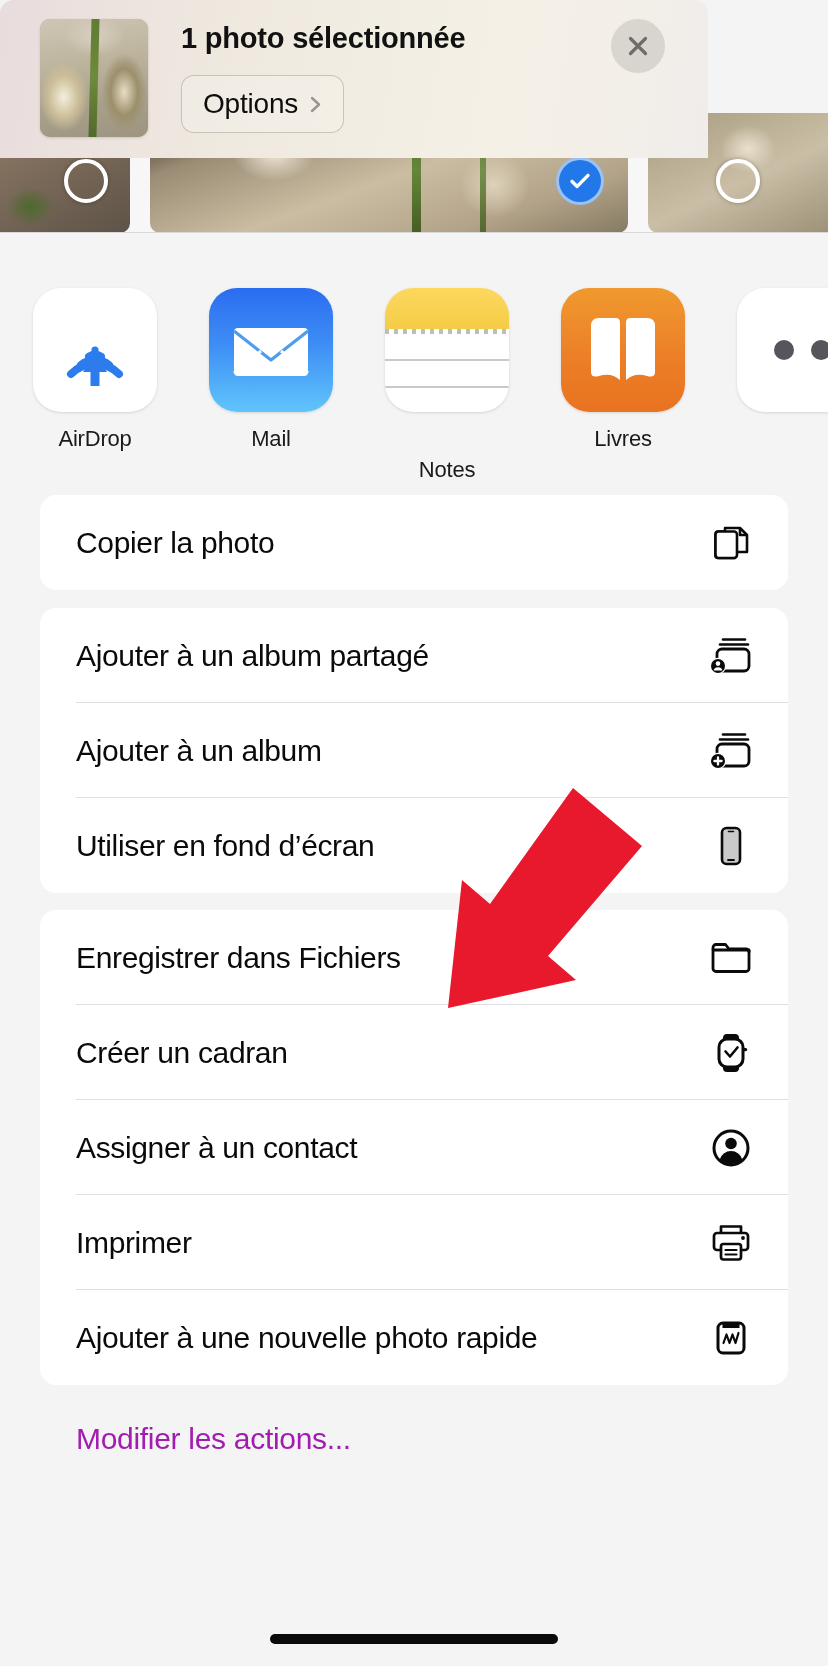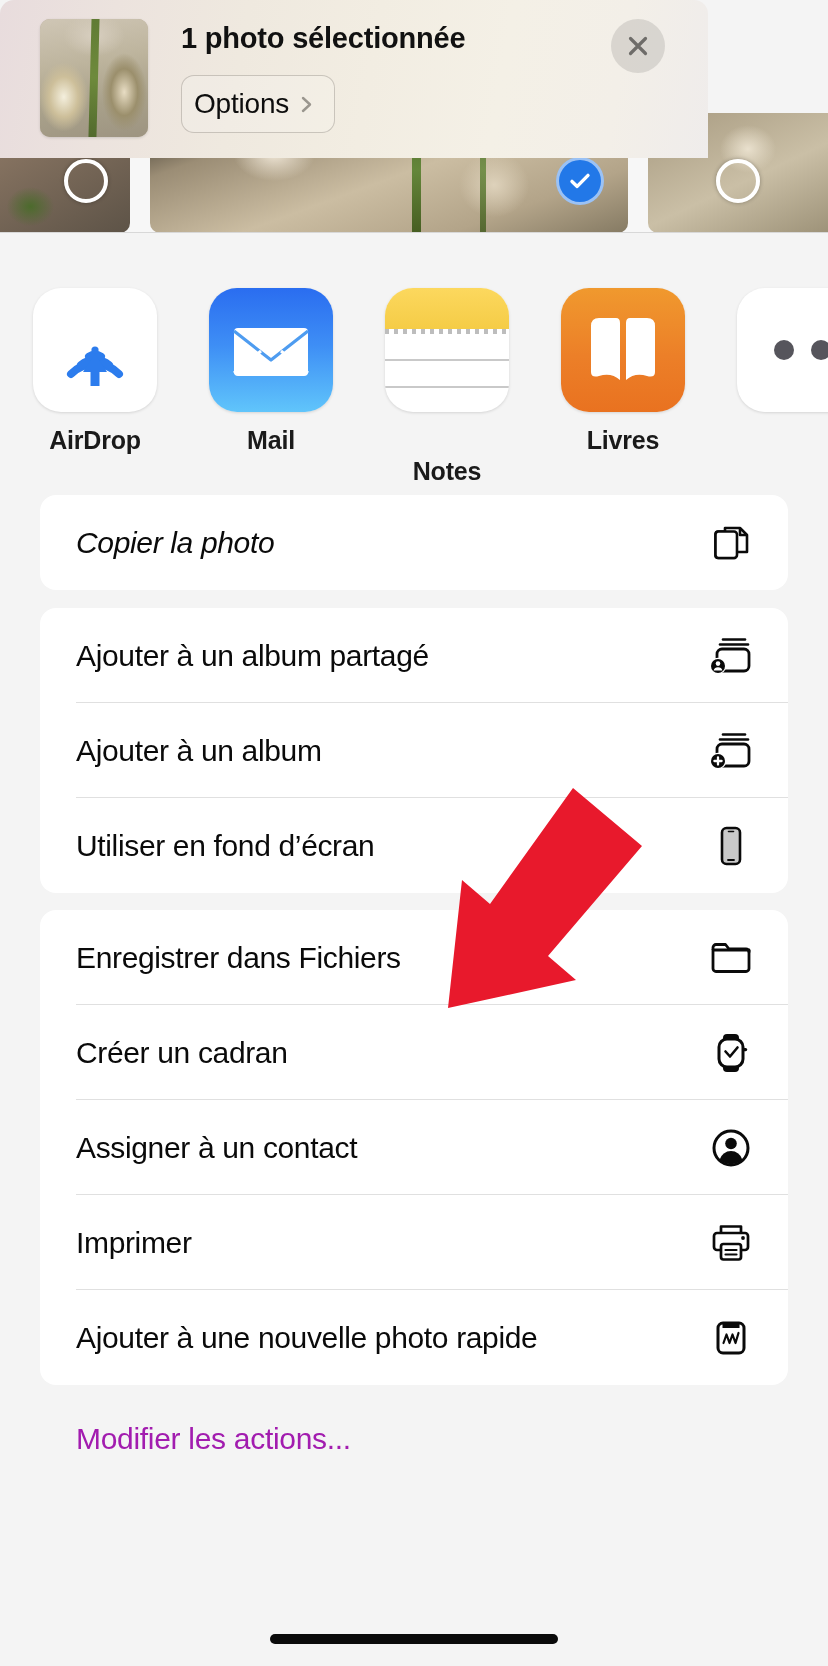--- a/index.html
+++ b/index.html
@@ -60,21 +60,21 @@
     filter: blur(0.4px);
   }
   #hdr-title {
     position: absolute; left: 181px; top: 22px;
     font-size: 29px; font-weight: 700; color: #111;
     letter-spacing: -0.2px;
     white-space: nowrap;
   }
   #hdr-options {
     position: absolute; left: 181px; top: 75px;
-    height: 58px; padding: 0 19px 0 12px;
+    height: 58px; padding: 0 19px 0 21px;
     display: flex; align-items: center; gap: 9px;
     border: 1px solid rgba(120,115,105,.34);
     border-radius: 13px;
     background: rgba(255,255,255,.16);
   }
   #hdr-options .lbl { font-size: 28px; color: #0d0d0d; letter-spacing: -.2px; }
   #hdr-options .chev { display:block; width: 17px; height: 17px; }
   #hdr-close {
     position: absolute; right: 43px; top: 19px;
     width: 54px; height: 54px; border-radius: 50%;
@@ -145,23 +145,22 @@
     display: flex; flex-direction: column; align-items: center;
   }
   .app .tile {
     width: 124px; height: 124px;
     border-radius: 28px;
     overflow: hidden; position: relative;
     box-shadow: 0 1px 3px rgba(0,0,0,.13);
   }
   .app .name {
     margin-top: 14px;
-    font-size: 25px; color: #1a1a1a; letter-spacing: -.2px;
+    font-size: 22px; color: #1a1a1a; letter-spacing: -.2px;
     white-space: nowrap;
-    font-weight: bold;
   }
   .tile.airdrop { background: #ffffff; }
   .tile.mail    { background: linear-gradient(180deg, #2a6df0 0%, #3e8ef5 46%, #60c5fb 100%); }
   .tile.notes   { background: #ffffff; }
   .tile.books   { background: linear-gradient(180deg, #f0992e 0%, #ec7f28 55%, #e97220 100%); }
   .tile.more    { background: #ffffff; }
   .notes-top {
     position: absolute; left: 0; top: 0; width: 100%; height: 33%;
     background: linear-gradient(180deg, #fcd85e 0%, #f5cc46 100%);
   }
@@ -322,21 +321,21 @@
       <div class="tile more">
         <svg width="124" height="124" viewBox="0 0 124 124" aria-hidden="true">
           <circle cx="47" cy="62" r="10" fill="#56555c"></circle>
           <circle cx="84" cy="62" r="10" fill="#56555c"></circle>
         </svg>
       </div>
       <div class="name"></div>
     </div>
   </div>
 
-  <div class="card" style="top:495px; height:95px;font-style:italic;">
+  <div class="card" style="top:495px; height:95px;">
     <div class="row">
       <span class="label">Copier la photo</span>
       <span class="ico">
         <svg width="44" height="44" viewBox="0 0 44 44" aria-hidden="true">
           <g fill="none" stroke="#0a0a0a" stroke-width="2.6" stroke-linejoin="round">
             <path d="M16 7 H31 L38 14 V31 H16 Z"></path>
             <path d="M31 7 V14 H38"></path>
             <path d="M26 37 H9 A2.5 2.5 0 0 1 6.5 34.5 V13 A2.5 2.5 0 0 1 9 10.5 H16" stroke-linecap="round"></path>
             <path d="M16 10.5 V31 H28"></path>
           </g>

